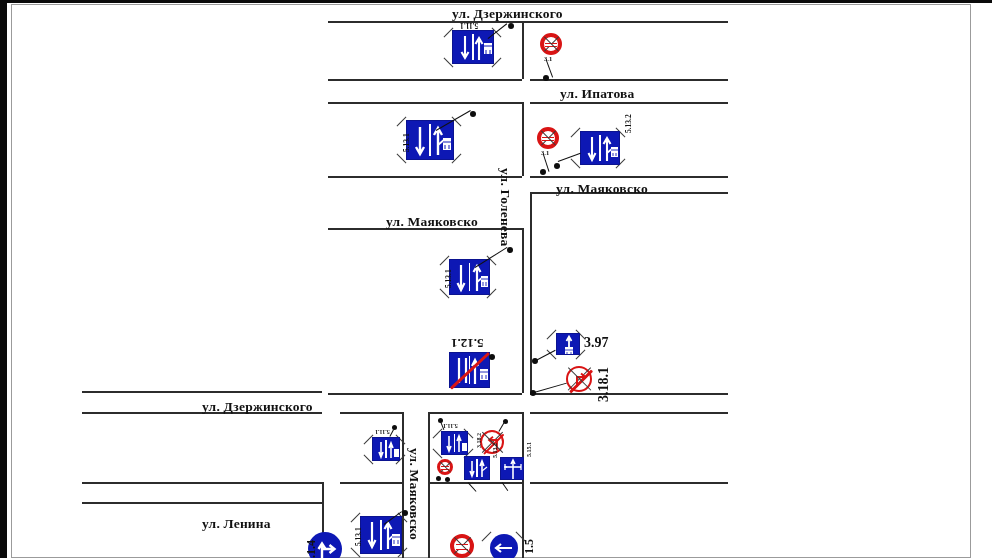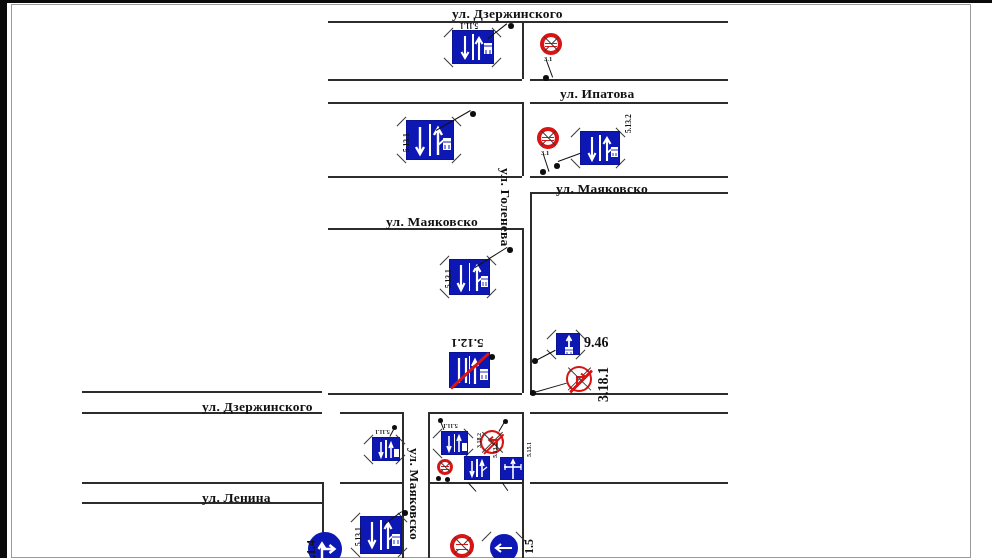--- a/index.html
+++ b/index.html
@@ -104,21 +104,21 @@
   <div class="rl rv" style="left:428px;top:482px;height:76px;"></div>
   <div class="rl rv" style="left:522px;top:412px;height:70px;"></div>
   <div class="rl rv" style="left:522px;top:482px;height:76px;"></div>
   <div class="rl rv" style="left:322px;top:482px;height:76px;"></div>
 
   <div class="st st-h" style="left:452px;top:6px;">ул. Дзержинского</div>
   <div class="st st-h" style="left:560px;top:86px;">ул. Ипатова</div>
   <div class="st st-h" style="left:556px;top:181px;">ул. Маяковско</div>
   <div class="st st-h" style="left:386px;top:214px;">ул. Маяковско</div>
   <div class="st st-h" style="left:202px;top:399px;">ул. Дзержинского</div>
-  <div class="st st-h" style="left:202px;top:490px;text-align:right;">ул. Ленина</div>
+  <div class="st st-h" style="left:202px;top:516px;text-align:right;">ул. Ленина</div>
 
   <div class="st st-v" style="left:513px;top:168px;transform:rotate(90deg);">ул. Голенева</div>
   <div class="st st-v" style="left:422px;top:448px;transform:rotate(90deg);">ул. Маяковско</div>
 
   <div class="sign" style="left:452px;top:30px;">
     <div class="tick" style="left:-4px;top:-4px;transform:rotate(45deg);"></div>
     <div class="tick" style="left:44px;top:-4px;transform:rotate(-45deg);"></div>
     <div class="tick" style="left:-4px;top:26px;transform:rotate(-45deg);"></div>
     <div class="tick" style="left:44px;top:26px;transform:rotate(45deg);"></div>
     <div class="sq" style="left:0;top:0;width:42px;height:34px;">
@@ -234,21 +234,21 @@
     <div class="tick" style="left:24px;top:-5px;transform:rotate(-45deg);"></div>
     <div class="tick" style="left:-5px;top:15px;transform:rotate(-45deg);"></div>
     <div class="tick" style="left:24px;top:15px;transform:rotate(45deg);"></div>
     <div class="sq" style="left:0;top:0;width:24px;height:22px;">
       <svg width="24" height="22">
         <path d="M12 3 L12 13 M9.5 7 L12 2.5 L14.5 7" stroke="#fff" stroke-width="1.8" fill="none"></path>
         <rect x="8" y="13" width="8" height="7" fill="#fff"></rect>
         <path d="M8 16 L16 16 M10 18 L10 20 M14 18 L14 20" stroke="#0d18b4" stroke-width=".8" fill="none"></path>
       </svg>
     </div>
-    <div class="code code-big" style="left:28px;top:2px;">9.46</div>
+    <div class="code code-big" style="left:28px;top:2px;">3.97</div>
     <div class="lead" style="left:-20px;top:27px;width:22px;transform:rotate(-28deg);"></div>
     <div class="dot" style="left:-24px;top:25px;"></div>
   </div>
 
   <div class="sign" style="left:566px;top:366px;">
     <div class="disc cross" style="left:0;top:0;width:26px;height:26px;border-width:2.6px;">
       <svg width="21" height="21" style="position:absolute;left:2px;top:2px;">
         <path d="M7 17 L7 7 L14 7 M11 3.5 L15.5 7 L11 10.5" stroke="#d91414" stroke-width="2" fill="none"></path>
       </svg>
       <div class="slash" style="left:2px;top:23px;width:31px;height:2.6px;transform:rotate(-45deg);background:#d91414;"></div>

